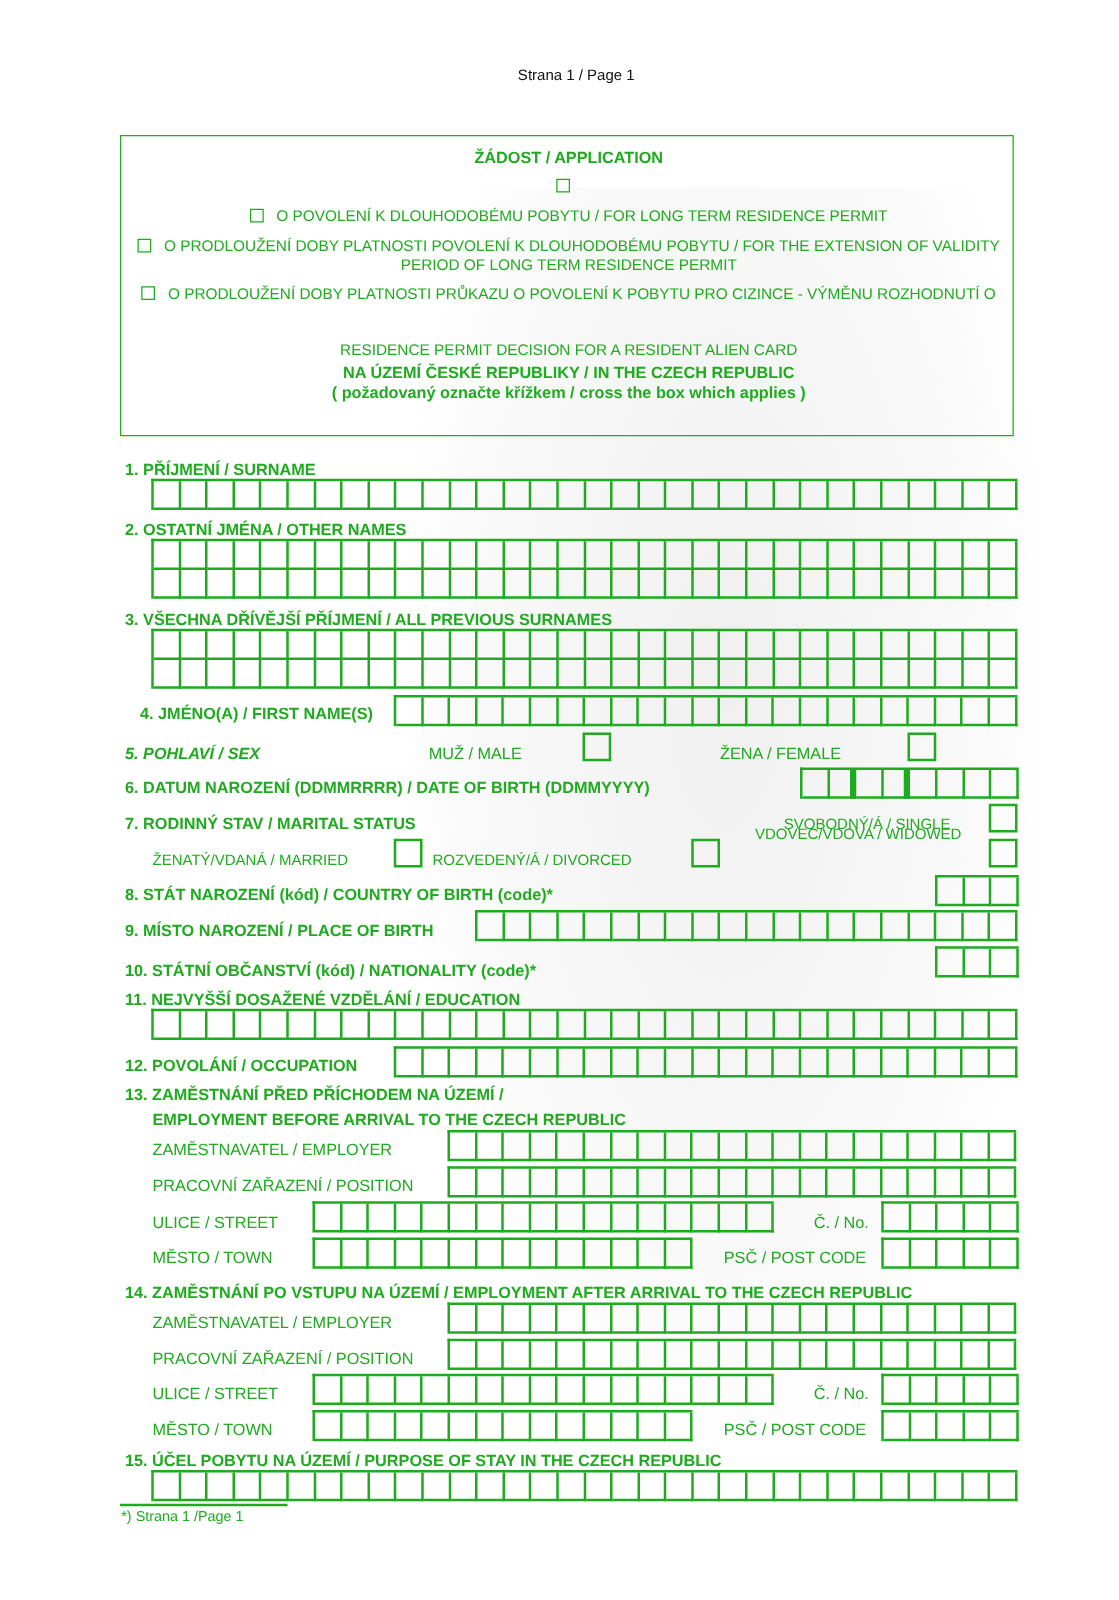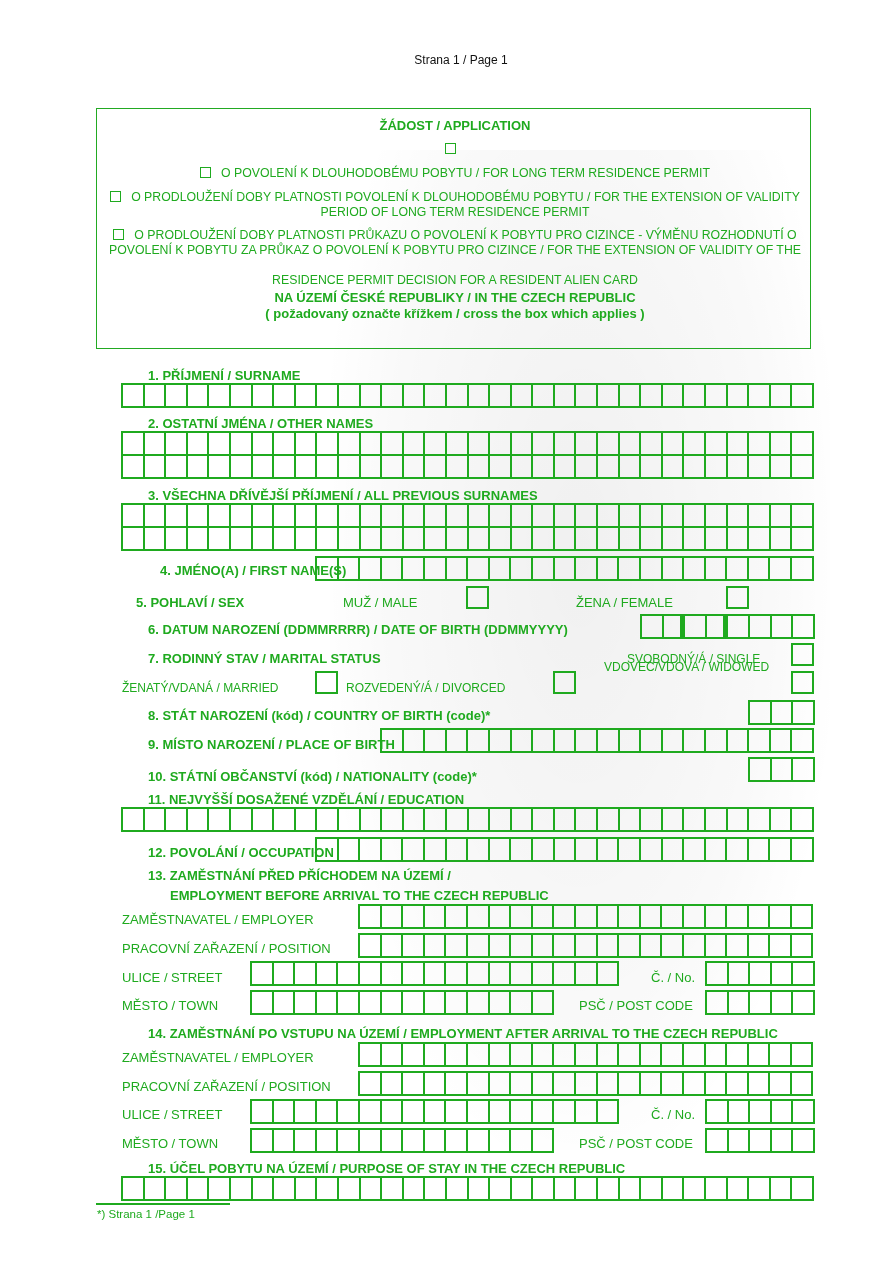--- a/index.html
+++ b/index.html
@@ -6,21 +6,21 @@
   body { width:895px; height:1280px; background:#fff; position:relative; overflow:hidden;
          font-family:"Liberation Sans", sans-serif; color:#1faa1f; }
   .watermark { position:absolute; left:330px; top:150px; width:500px; height:1000px;
      background: radial-gradient(ellipse at 50% 40%, rgba(0,0,0,0.06), rgba(0,0,0,0.025) 55%, rgba(0,0,0,0) 75%);
      pointer-events:none; }
   .pagehead { position:absolute; top:53px; left:0; width:922px; text-align:center; font-size:12px; color:#111; }
   .appbox { position:absolute; left:96px; top:108px; width:715px; height:241px; border:1.5px solid #22aa22; box-sizing:border-box; }
   .center-line { position:absolute; left:100px; width:710px; text-align:center; font-size:12.3px; line-height:15px; color:#1faa1f; }
   .bold { font-weight:bold;text-align:center; }
   .cb { display:inline-block; width:11px; height:11px; border:1.3px solid #1faa1f; box-sizing:border-box; vertical-align:-1px; margin-right:10px; }
-  .lbl { position:absolute; font-size:13px; font-weight:bold; color:#1faa1f; white-space:nowrap;margin-left:48px; }
+  .lbl { position:absolute; font-size:13px; font-weight:bold; color:#1faa1f; white-space:nowrap; }
   .sub { position:absolute; font-size:13px; color:#1faa1f; white-space:nowrap; }
   .small { font-size:12px; }
   .grid { position:absolute; display:flex; border-top:2px solid #1faa1f; border-left:2px solid #1faa1f; box-sizing:border-box; }
   .grid .c { width:21.6px; height:23px; border-right:2px solid #1faa1f; border-bottom:2px solid #1faa1f; box-sizing:border-box; flex:0 0 auto; }
   .grid2 { position:absolute; }
   .grid2 .grid { position:relative; border-top:none; }
   .grid2 .grid:first-child { border-top:2px solid #1faa1f; }
   .grid .c.thick { border-right:5px solid #1faa1f; }
   .box { position:absolute; width:23px; height:23px; border:2px solid #1faa1f; box-sizing:border-box; }
   .footline { position:absolute; left:96px; top:1203px; width:134px; height:2px; background:#1faa1f; }
@@ -41,21 +41,21 @@
 </div>
 <div class="center-line" style="top:166px;">
   <span class="cb"></span><span>O POVOLENÍ K DLOUHODOBÉMU POBYTU / FOR LONG TERM RESIDENCE PERMIT</span>
 </div>
 <div class="center-line" style="top:190px;">
   <span class="cb"></span><span>O PRODLOUŽENÍ DOBY PLATNOSTI POVOLENÍ K DLOUHODOBÉMU POBYTU / FOR THE EXTENSION OF VALIDITY</span><br>
   <span>PERIOD OF LONG TERM RESIDENCE PERMIT</span>
 </div>
 <div class="center-line" style="top:228px;">
   <span class="cb"></span><span>O PRODLOUŽENÍ DOBY PLATNOSTI PRŮKAZU O POVOLENÍ K POBYTU PRO CIZINCE - VÝMĚNU ROZHODNUTÍ O</span><br>
-  <span>POVOLENÍ K POBYTU ZA PRŮKAZ O POVOLENÍ K POBYTU PRO CIZINCE / FOR THE EXTENSION OF VALIDITY OF THE</span><br>
+  <br>
   <br>
   <span>RESIDENCE PERMIT DECISION FOR A RESIDENT ALIEN CARD</span>
 </div>
 <div class="center-line bold" style="top:290px;font-size:13px;">NA ÚZEMÍ ČESKÉ REPUBLIKY / IN THE CZECH REPUBLIC</div>
 <div class="center-line bold" style="top:306px;font-size:13px;">( požadovaný označte křížkem / cross the box which applies )</div>
 
 <div class="lbl" style="left:100px;top:368px;">1. PŘÍJMENÍ / SURNAME</div>
 <div class="grid" style="left:121px;top:383px;">
     <div class="c"></div>
     <div class="c"></div>
@@ -255,21 +255,21 @@
     <div class="c"></div>
     <div class="c"></div>
     <div class="c"></div>
     <div class="c"></div>
     <div class="c"></div>
     <div class="c"></div>
     <div class="c"></div>
     <div class="c"></div>
   </div>
 
-<div class="lbl" style="left:88px;top:595px;">5. POHLAVÍ / SEX</div>
+<div class="lbl" style="left:100px;top:595px;font-style:italic;">5. POHLAVÍ / SEX</div>
 <div class="sub" style="left:343px;top:595px;">MUŽ / MALE</div>
 <div class="box" style="left:466px;top:586px;"></div>
 <div class="sub" style="left:576px;top:595px;">ŽENA / FEMALE</div>
 <div class="box" style="left:726px;top:586px;"></div>
 
 <div class="lbl" style="left:100px;top:622px;">6. DATUM NAROZENÍ (DDMMRRRR) / DATE OF BIRTH (DDMMYYYY)</div>
 <div class="grid" style="left:640px;top:614px;">
     <div class="c"></div>
     <div class="c thick"></div>
     <div class="c"></div>

